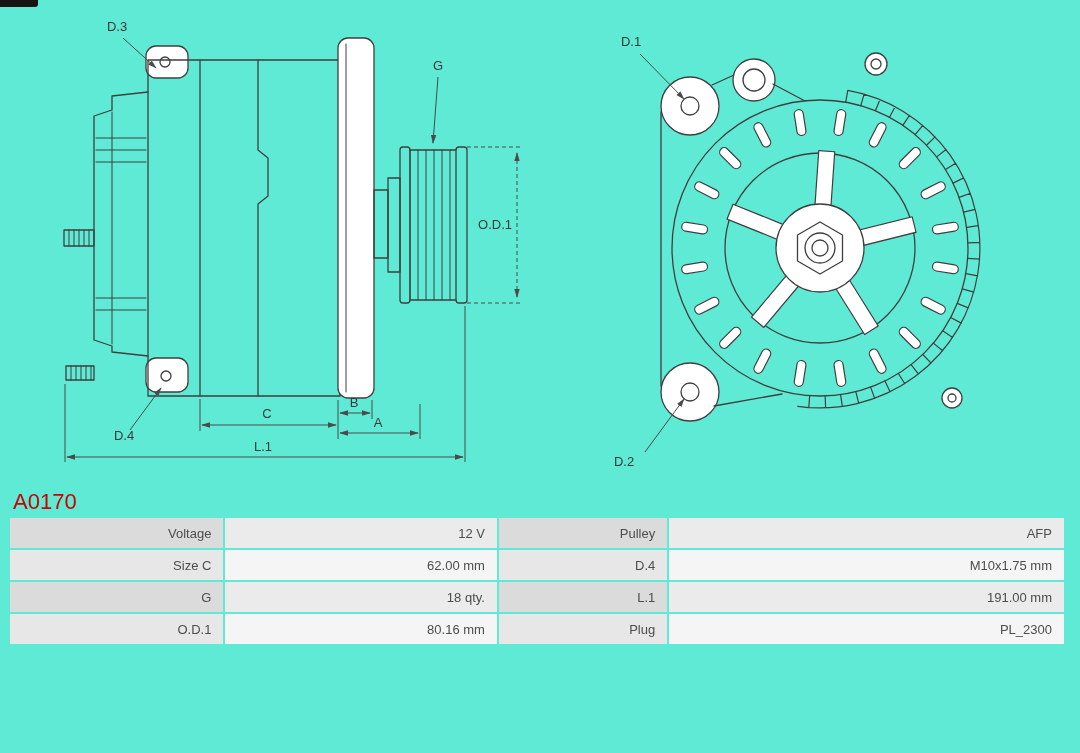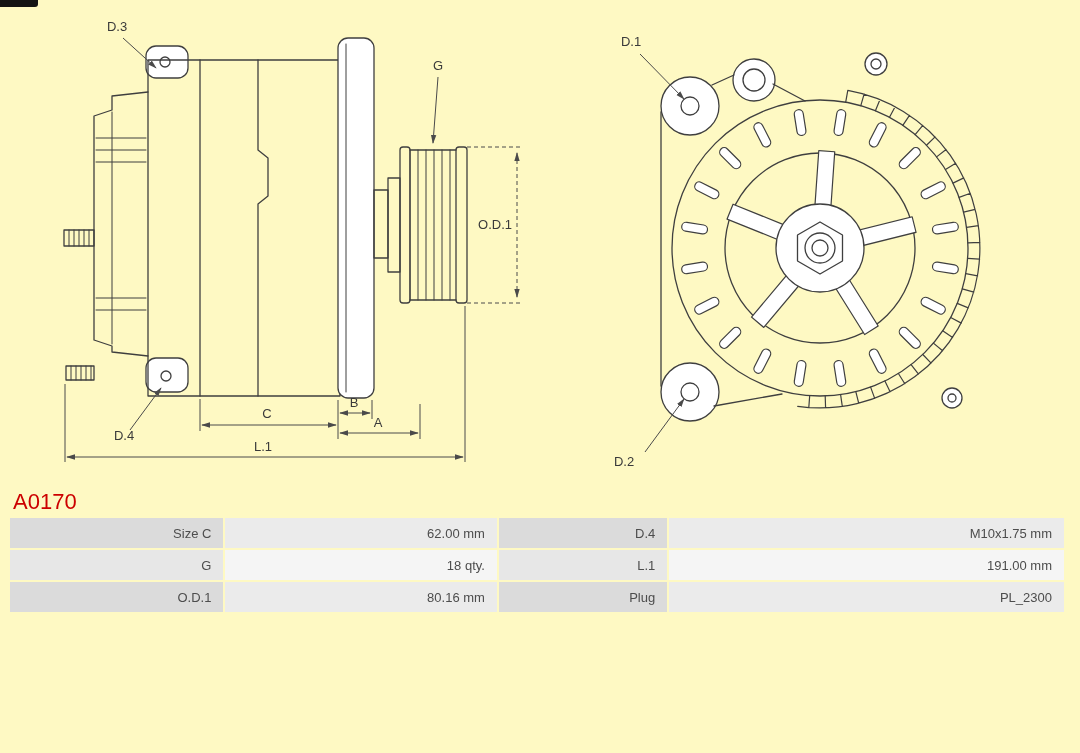--- a/index.html
+++ b/index.html
@@ -1,17 +1,17 @@
 <!DOCTYPE html>
 <html><head>
 <meta charset="utf-8">
 <style>
   html,body{margin:0;padding:0;background:#fff;}
   body{font-family:"Liberation Sans",sans-serif;}
-  .page{position:relative;width:1080px;height:753px;background:#fef9c3;overflow:hidden;}
+  .page{position:relative;width:1080px;height:753px;background:#5eead4;overflow:hidden;}
   .logo{position:absolute;top:0;left:0;width:38px;height:7px;background:#141414;border-radius:0 0 3px 0;}
   .drawing{position:absolute;top:0;left:0;}
   .partno{position:absolute;left:13px;top:489px;font-size:22px;color:#cc0000;}
   .specs{position:absolute;left:8px;top:516px;border-collapse:separate;border-spacing:2px;table-layout:fixed;width:1058px;}
   .specs td{font-size:13px;color:#4d4d4d;text-align:right;padding:0 12px 0 0;height:30px;overflow:hidden;white-space:nowrap;}
   .specs tr:nth-child(odd) .l{background:#dbdbdb;}
   .specs tr:nth-child(odd) .v{background:#ebebeb;}
   .specs tr:nth-child(even) .l{background:#e7e7e7;}
   .specs tr:nth-child(even) .v{background:#f5f5f5;}
   
@@ -157,20 +157,26 @@
 
   <table class="specs">
     <colgroup>
         <col style="width:213px">
         <col style="width:271px">
         <col style="width:168px">
         <col style="width:394px">
       </colgroup>
     <tbody>
       <tr>
+        <td class="l">Voltage</td>
+        <td class="v">12 V</td>
+        <td class="l">Pulley</td>
+        <td class="v">AFP</td>
+      </tr>
+      <tr>
         <td class="l">Size C</td>
         <td class="v">62.00 mm</td>
         <td class="l">D.4</td>
         <td class="v">M10x1.75 mm</td>
       </tr>
       <tr>
         <td class="l">G</td>
         <td class="v">18 qty.</td>
         <td class="l">L.1</td>
         <td class="v">191.00 mm</td>

